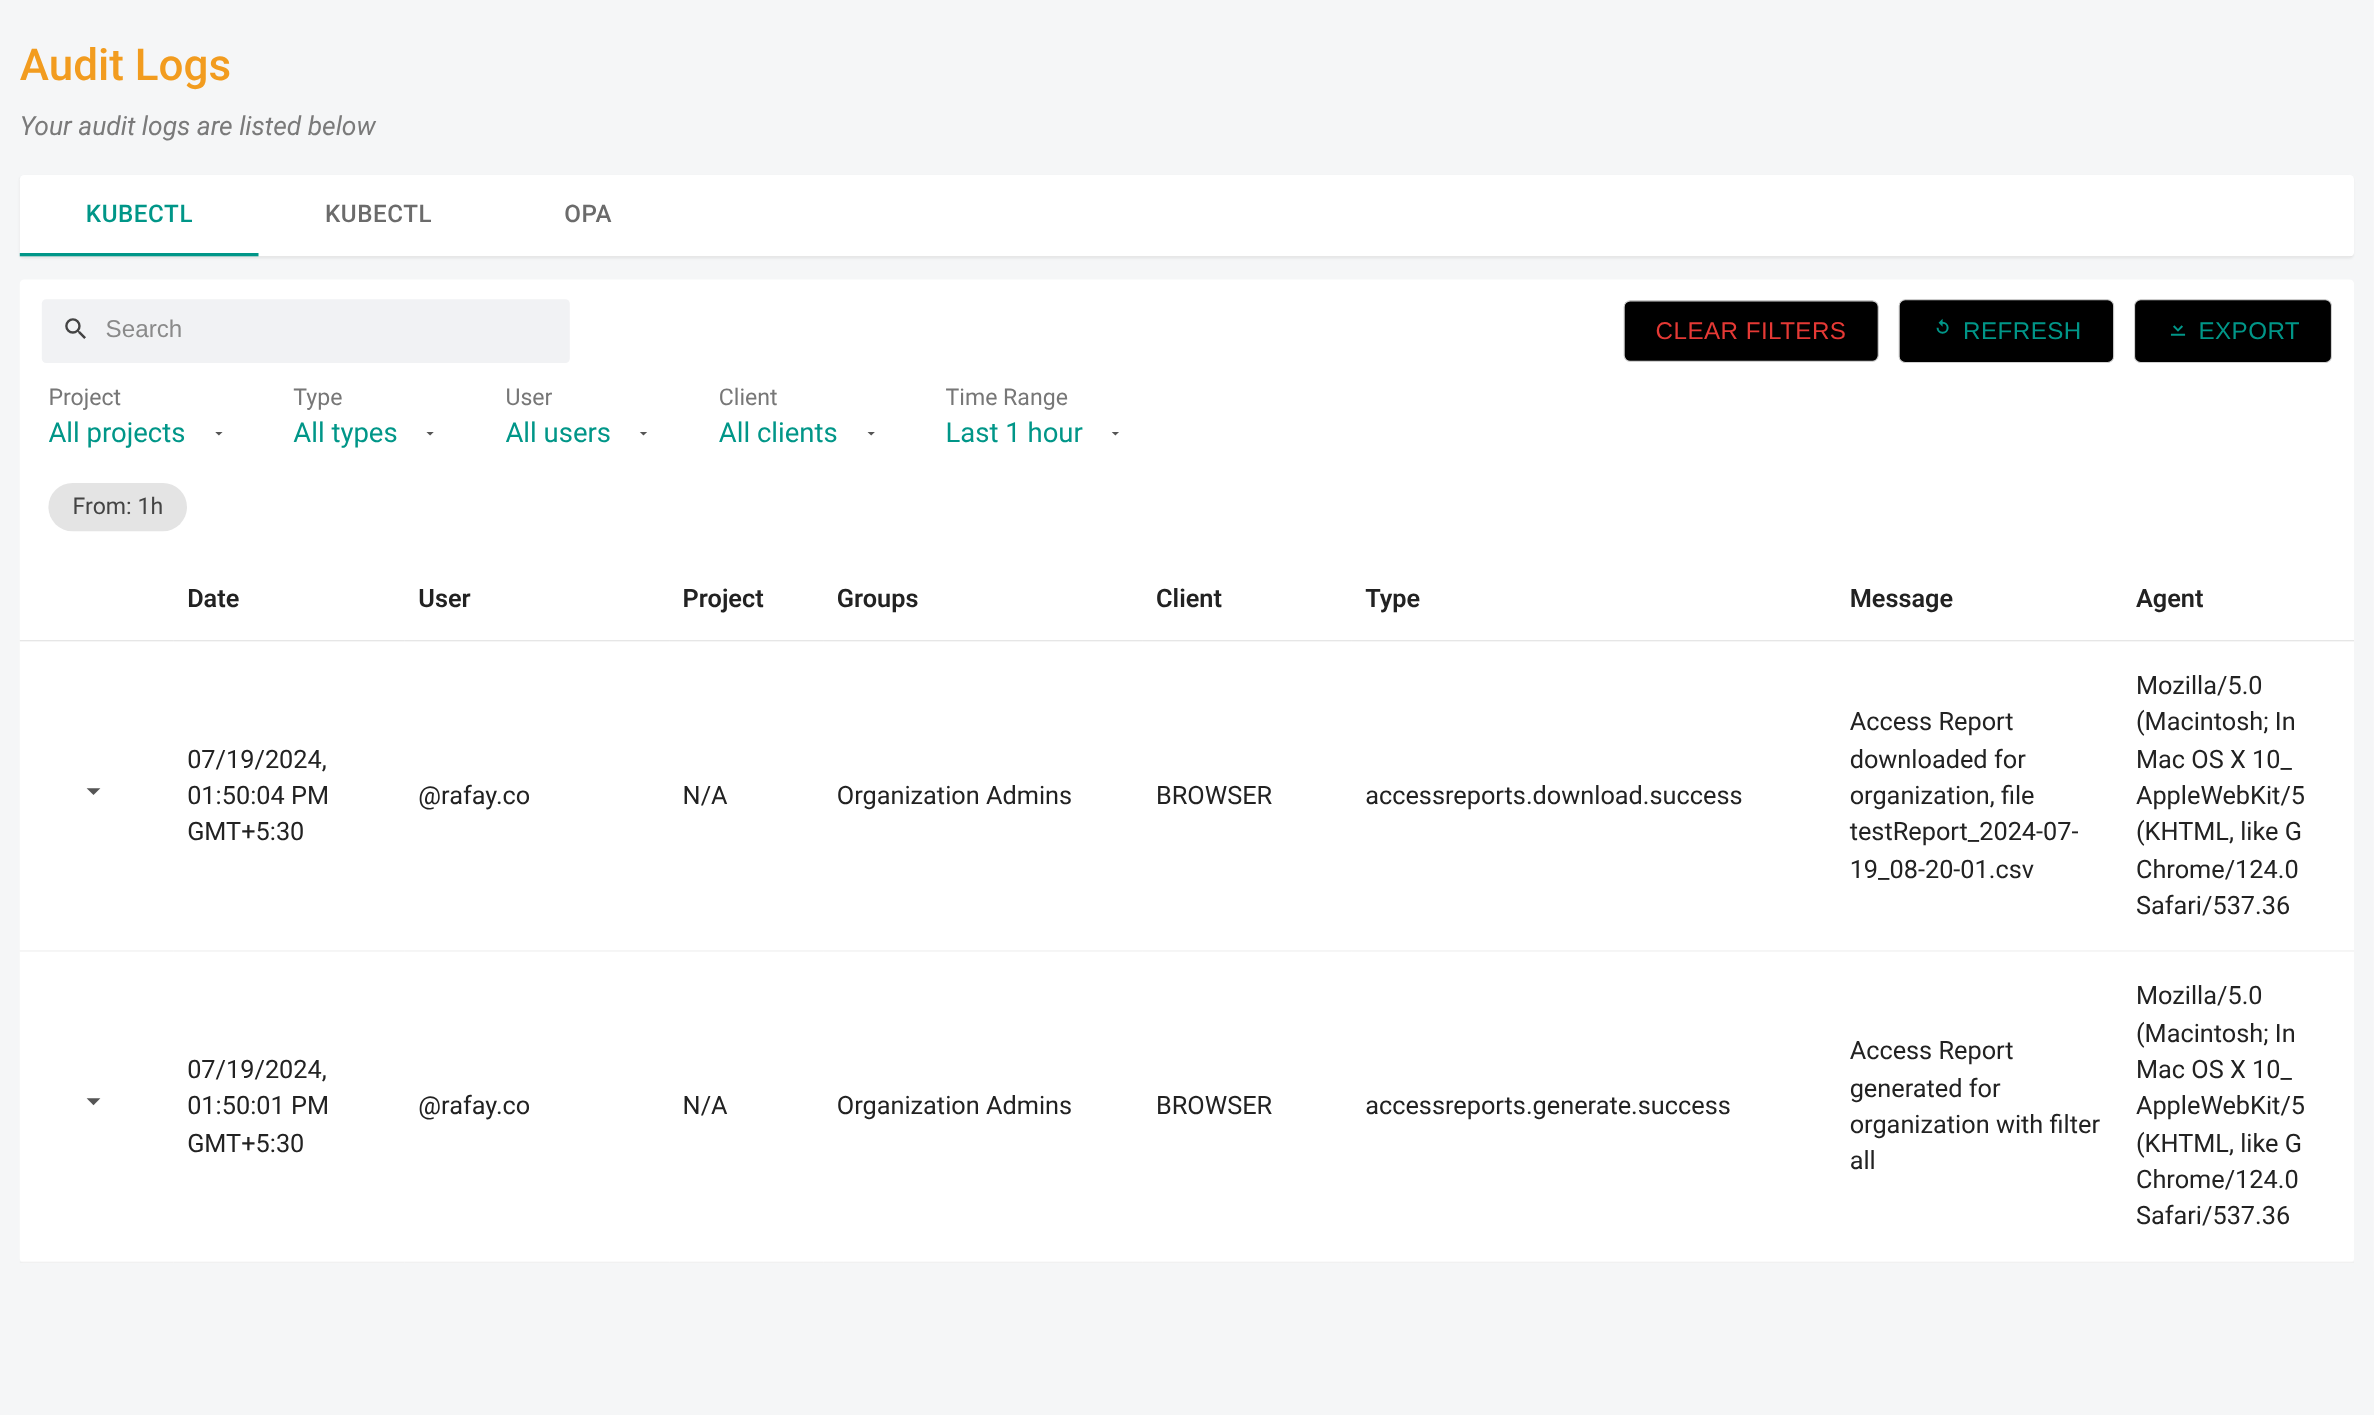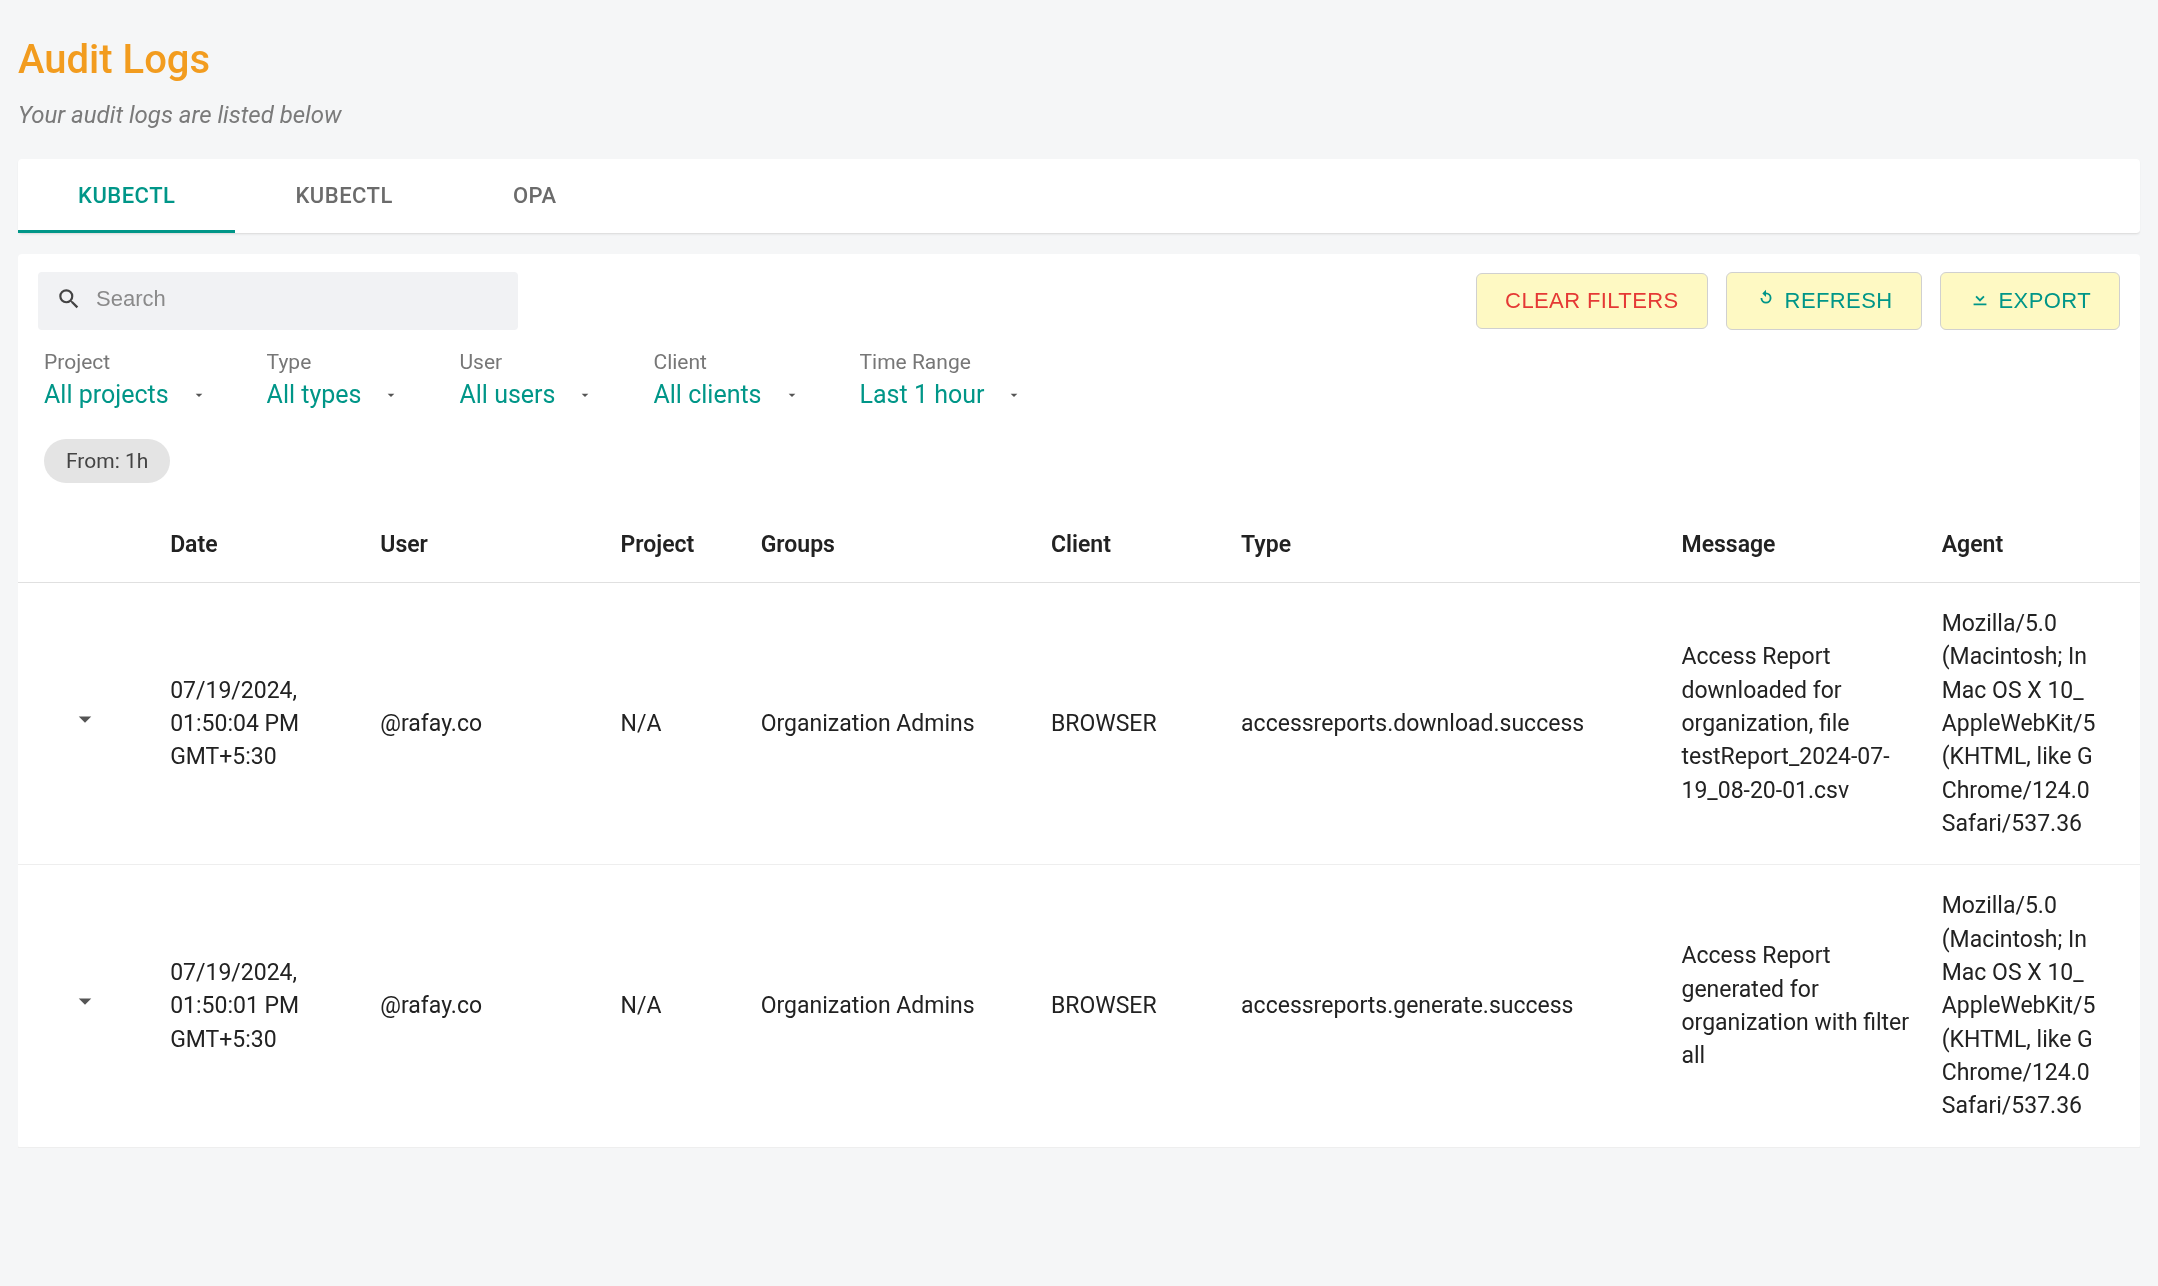--- a/index.html
+++ b/index.html
@@ -77,21 +77,21 @@
   }
   .search-box input::placeholder { color: #8a8a8a; }
   .spacer { flex: 1; }
   .btn {
     border: 1px solid #d0d0d0;
     border-radius: 6px;
     padding: 14px 28px;
     font-size: 22px;
     font-weight: 500;
     letter-spacing: 0.4px;
-    background: #fef9c3;
+    background: #000000;
     cursor: pointer;
     display: inline-flex;
     align-items: center;
     gap: 8px;
   }
   .btn-clear { color: #e53935; }
   .btn-teal { color: #009688; }
   .btn svg { width: 22px; height: 22px; fill: currentColor; }
   .filters-row {
     display: flex;

